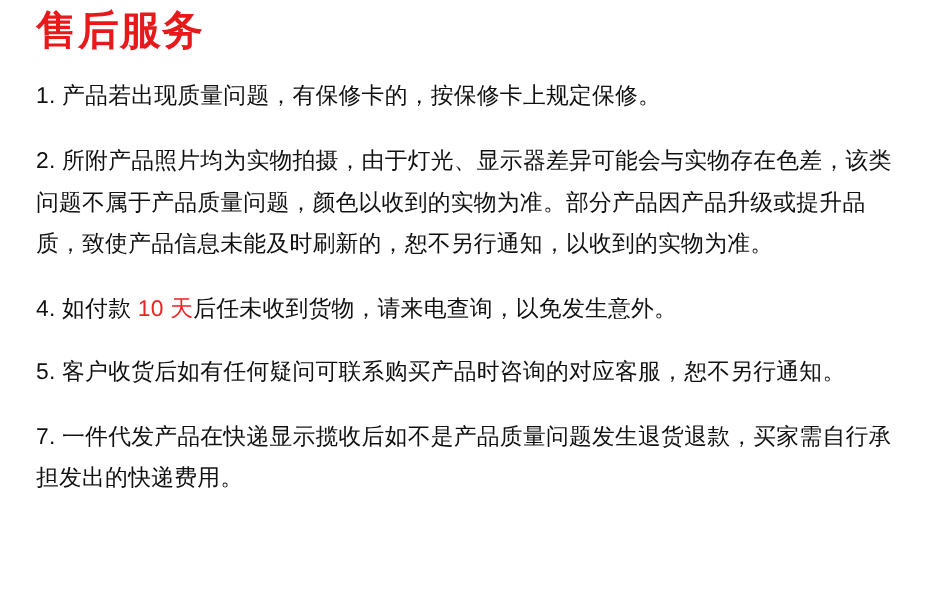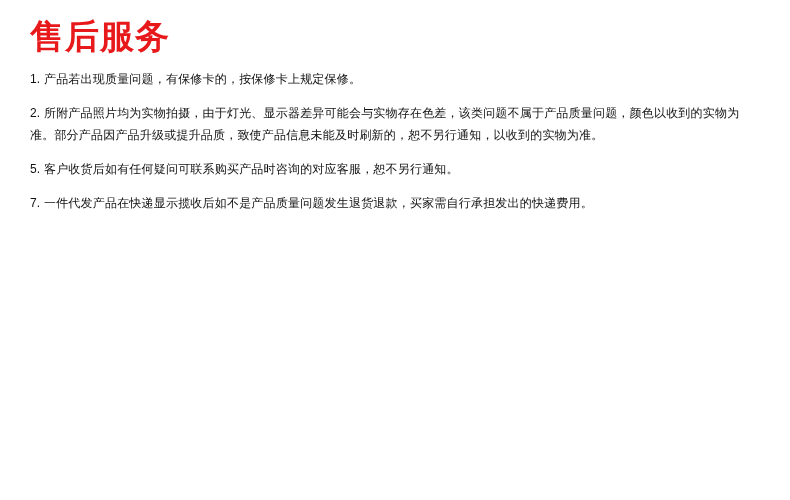--- a/index.html
+++ b/index.html
@@ -11,39 +11,39 @@
     width: 790px;
     height: 500px;
     font-family: "Liberation Sans", "DejaVu Sans", sans-serif;
     color: #1a1a1a;
     overflow: hidden;
   }
   .page {
     width: 786px;
     height: 500px;
     box-sizing: border-box;
-    padding: 18px 30px 10px 30px;
+    padding: 8px 30px 10px 30px;
     position: relative;
     border-radius: 16px;
   }
   .title {
     color: #e8191b;
     font-size: 34px;
     font-weight: bold;
     line-height: 1.1;
     letter-spacing: 1px;
     margin: 0 0 14px 0;
     font-family: "Liberation Serif", "DejaVu Serif", serif;
   }
   .items {
     display: block;
   }
   .item {
     display: block;
-    font-size: 12px;
+    font-size: 19px;
     line-height: 1.82;
     color: #111111;
     margin-bottom: 1px;
     text-align: left;
     letter-spacing: 0.2px;
   }
   .num {
     display: inline;
   }
   .txt {
@@ -54,16 +54,17 @@
   }
 </style>
 </head>
 <body>
 
 <div class="page">
   <h1 class="title">售后服务</h1>
   <div class="items">
       <p class="item"><span class="num">1.</span> <span class="txt">产品若出现质量问题，有保修卡的，按保修卡上规定保修。</span></p>
       <p class="item"><span class="num">2.</span> <span class="txt">所附产品照片均为实物拍摄，由于灯光、显示器差异可能会与实物存在色差，该类问题不属于产品质量问题，颜色以收到的实物为准。部分产品因产品升级或提升品质，致使产品信息未能及时刷新的，恕不另行通知，以收到的实物为准。</span></p>
+      <p class="item"><span class="num">4.</span> <span class="txt">如付款 </span><span class="txt hl">10 天</span><span class="txt">后任未收到货物，请来电查询，以免发生意外。</span></p>
       <p class="item"><span class="num">5.</span> <span class="txt">客户收货后如有任何疑问可联系购买产品时咨询的对应客服，恕不另行通知。</span></p>
       <p class="item"><span class="num">7.</span> <span class="txt">一件代发产品在快递显示揽收后如不是产品质量问题发生退货退款，买家需自行承担发出的快递费用。</span></p>
     </div>
 </div>
 
 </body></html>

